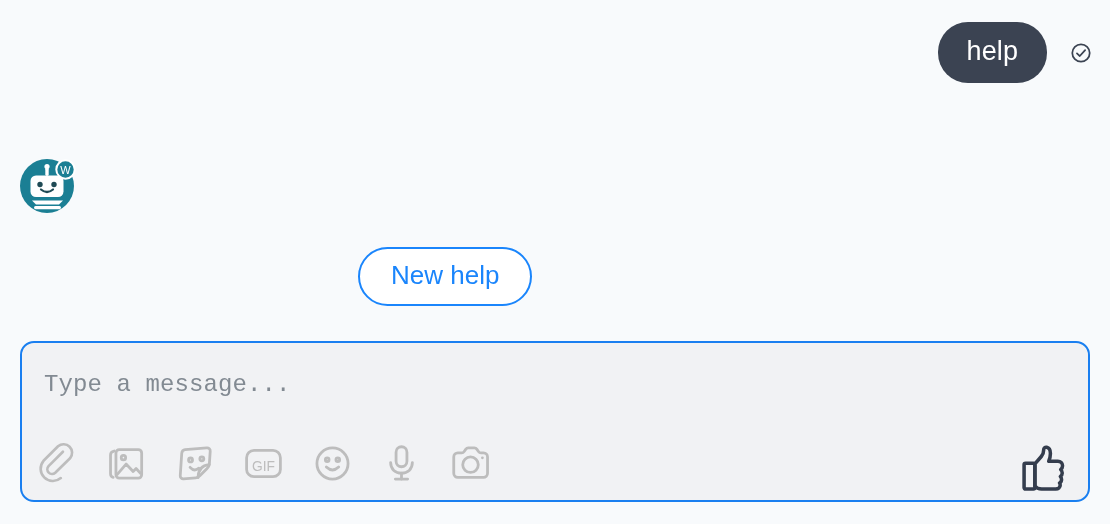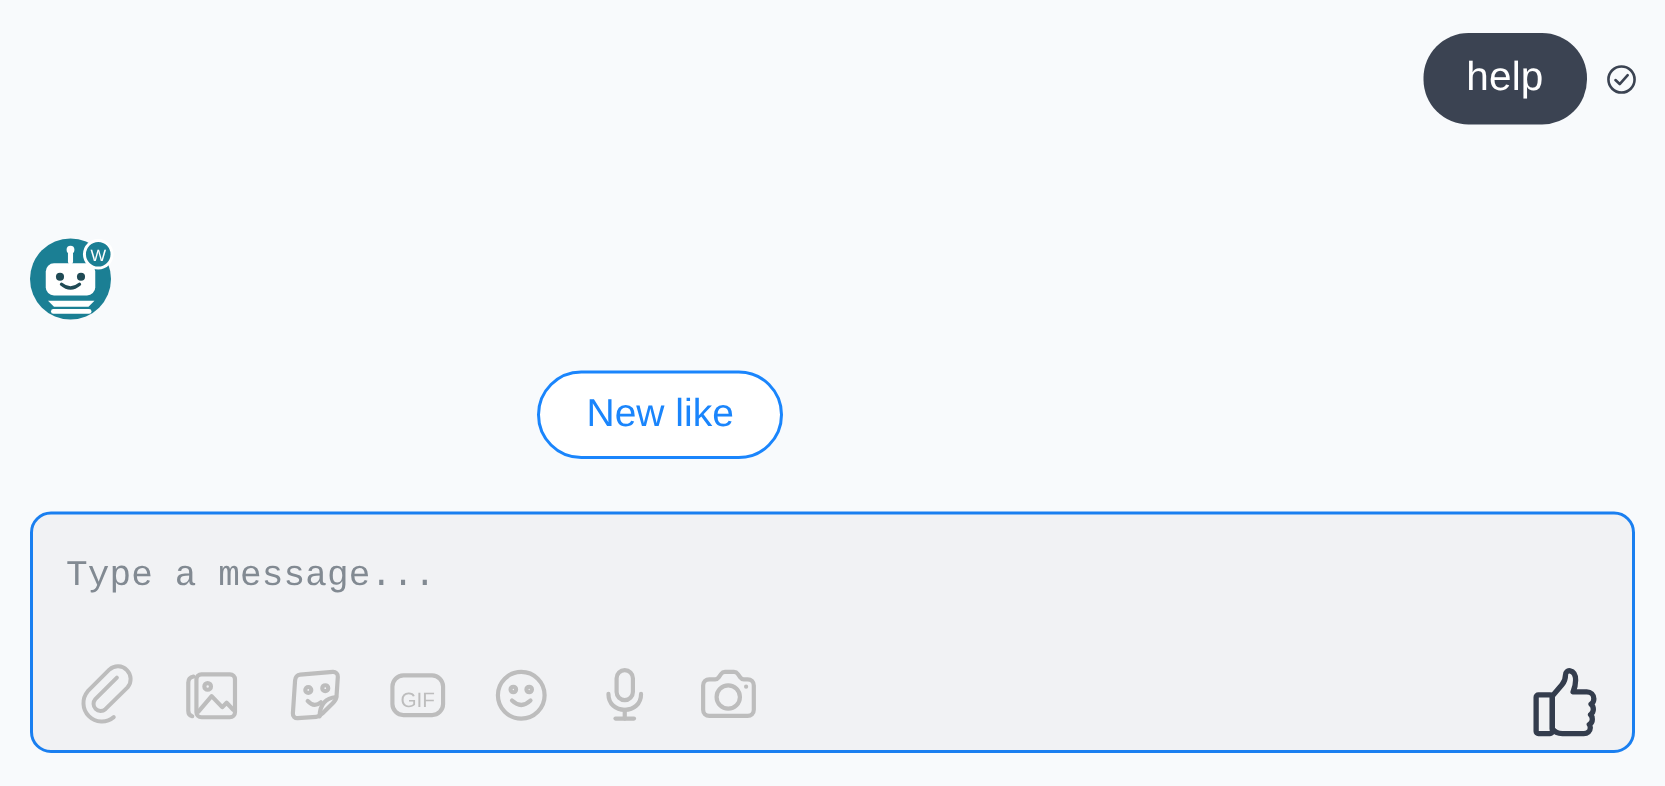--- a/index.html
+++ b/index.html
@@ -24,21 +24,21 @@
     height: 330px;
   }
 
   
   .user-row {
     position: absolute;
     right: 18px;
     top: 22px;
     display: flex;
     align-items: center;
-    gap: 12px;
+    gap: 23px;
   }
   .user-bubble {
     background: #3b4352;
     color: #ffffff;
     font-size: 27px;
     line-height: 1;
     padding: 16px 29px 18px 29px;
     border-radius: 30px;
     white-space: nowrap;
     letter-spacing: 0.1px;
@@ -123,21 +123,21 @@
     width: 820px;
     font-family: Liberation Mono, monospace;
     padding: 0;
   }
   .composer-input::placeholder {
     color: #828a92;
     opacity: 1;
   }
   .composer-actions {
     position: absolute;
-    left: 48px;
+    left: 33px;
     top: 440px;
     display: flex;
     gap: 22px;
   }
   .action-icon {
     width: 47px;
     height: 47px;
     display: block;
     cursor: pointer;
   }
@@ -181,21 +181,21 @@
         <path d="M14 45.5 L45 45.5 L41 49.5 L18 49.5 Z" fill="#ffffff"></path>
         <rect x="16" y="51" width="27" height="3.2" rx="1.6" fill="#ffffff"></rect>
 
         <circle cx="47.5" cy="14.5" r="9.2" fill="#1b7f94" stroke="#ffffff" stroke-width="2"></circle>
         <text x="47.5" y="19" font-family="Liberation Sans, sans-serif" font-size="11" fill="#ffffff" text-anchor="middle">W</text>
       </svg>
     </span>
   </div>
 
   <div class="quick-replies">
-    <button class="quick-reply">New like</button>
+    <button class="quick-reply">New help</button>
   </div>
 </div>
 
 <div class="composer">
   <input class="composer-input" type="text" placeholder="Type a message..." style="">
 </div>
 
 <div class="composer-actions">
 
   <span class="action-icon">

